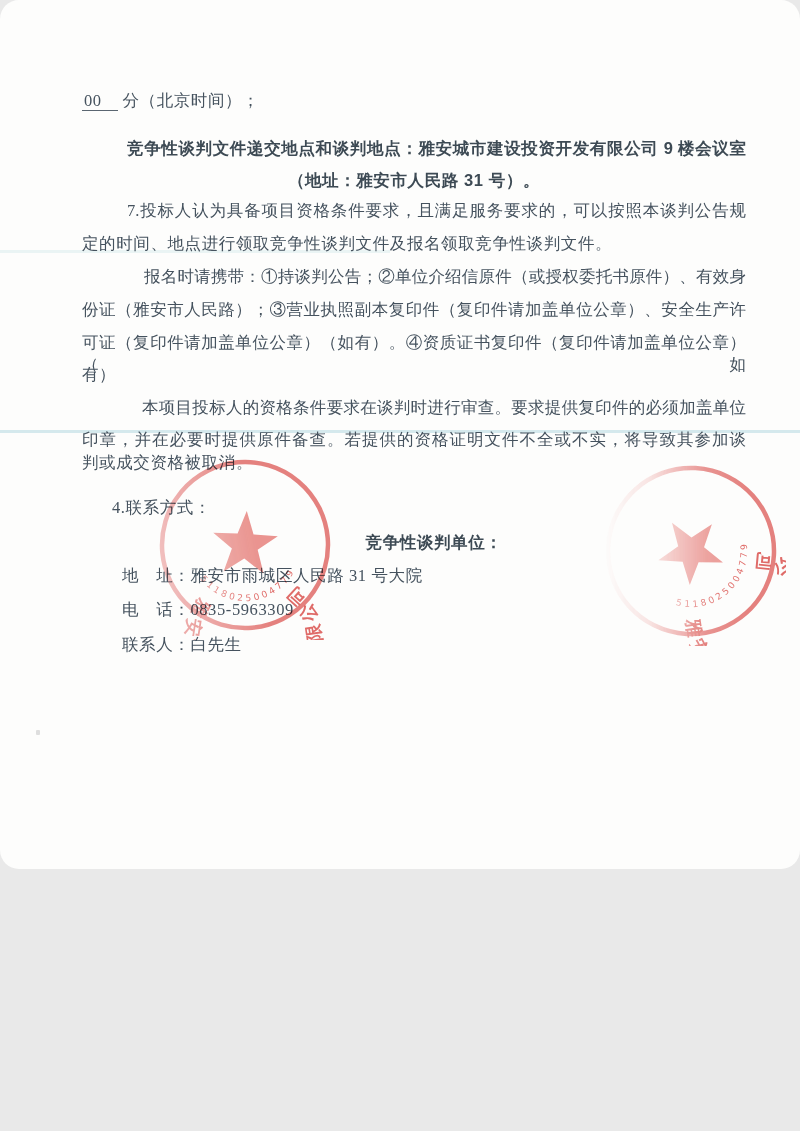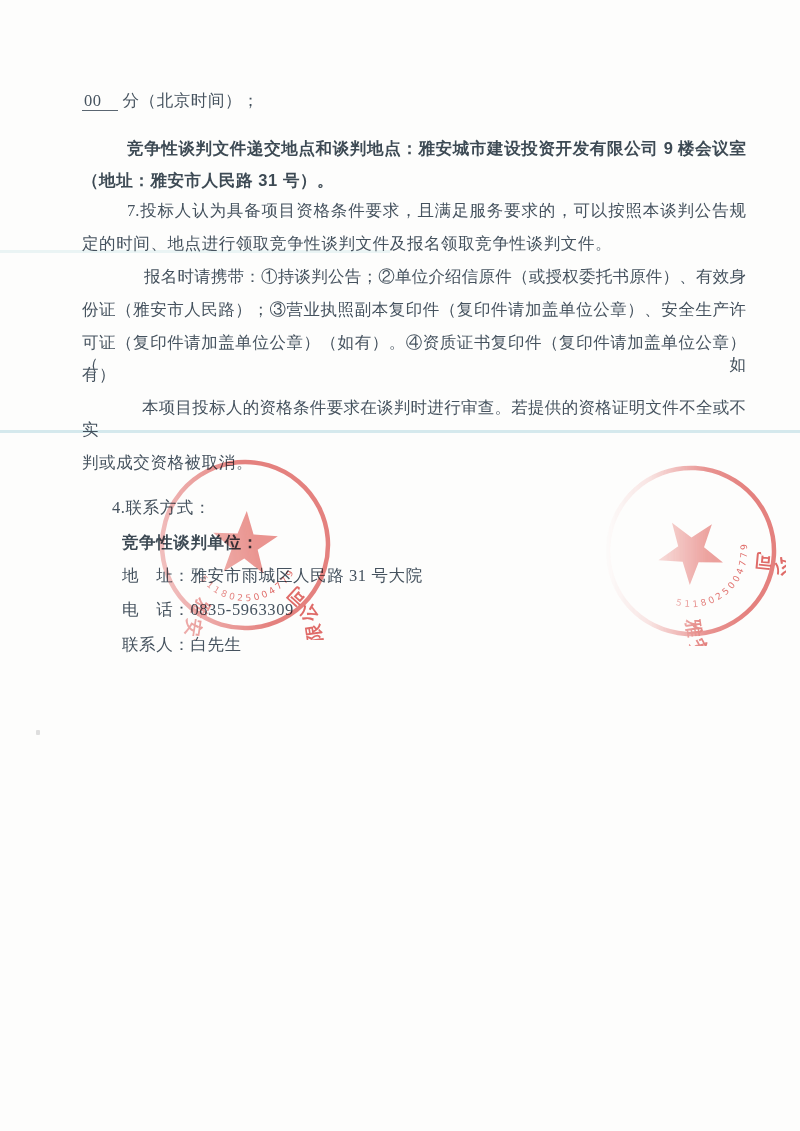--- a/index.html
+++ b/index.html
@@ -1,27 +1,28 @@
 <!DOCTYPE html>
 <html><head>
 <meta charset="utf-8">
 <style>
   html,body{margin:0;padding:0;background:#e9e9e9;}
   .page{
-    position:relative; width:800px; height:1131px; margin:0 auto;
+    position:relative; width:800px; height:869px; margin:0 auto;
     background:#fdfdfc; overflow:hidden;
     font-family:"Liberation Serif","DejaVu Serif",serif;
+    border-radius:19px;
   }
   .line{
     position:absolute; left:82px; width:664px;
     font-size:16.5px; line-height:22px; color:#45525e;
     letter-spacing:.6px; white-space:pre;
   }
   .fill{ white-space:normal; text-align:justify; text-align-last:justify; letter-spacing:0; }
-  .bold{ font-family:"Liberation Sans","DejaVu Sans",sans-serif; font-weight:700; color:#3d4a54; }
+  .bold{ font-family:"Liberation Sans","DejaVu Sans",sans-serif; font-weight:700; color:#3d4a54;text-align:center; }
   .u{ border-bottom:1.5px solid #5a6671; padding-right:16px; padding-left:2px; }
   .artifact-line{ position:absolute; height:3px; background:rgba(173,214,221,.5); }
   .speck{ position:absolute; left:36px; top:730px; width:4px; height:5px; background:#c4c4c4; opacity:.55; border-radius:1px;}
   .stamp{
     position:absolute; width:190px; height:190px;
     mix-blend-mode:multiply; opacity:.88; pointer-events:none;
   }
   #stamp-left{
     left:150px; top:450px;
     -webkit-mask-image:linear-gradient(80deg, rgba(0,0,0,.5) 12%, #000 55%);
@@ -48,21 +49,22 @@
   <div class="line bold" style="top:169px">（地址：雅安市人民路 31 号）。</div>
 
   <div class="line fill" style="top:200px;text-indent:45px">7.投标人认为具备项目资格条件要求，且满足服务要求的，可以按照本谈判公告规</div>
   <div class="line" style="top:233px">定的时间、地点进行领取竞争性谈判文件及报名领取竞争性谈判文件。</div>
 
   <div class="line fill" style="top:266px;text-indent:62px">报名时请携带：①持谈判公告；②单位介绍信原件（或授权委托书原件）、有效身</div>
   <div class="line fill" style="top:299px">份证（雅安市人民路）；③营业执照副本复印件（复印件请加盖单位公章）、安全生产许</div>
   <div class="line fill" style="top:332px">可证（复印件请加盖单位公章）（如有）。④资质证书复印件（复印件请加盖单位公章）（如</div>
   <div class="line" style="top:364px">有）</div>
 
-  <div class="line fill" style="top:397px;text-indent:60px">本项目投标人的资格条件要求在谈判时进行审查。若提供的资格证明文件不全或不实</div>
+  <div class="line fill" style="top:397px;text-indent:60px">本项目投标人的资格条件要求在谈判时进行审查。要求提供复印件的必须加盖单位</div>
+  <div class="line fill" style="top:429px">印章，并在必要时提供原件备查。若提供的资格证明文件不全或不实，将导致其参加谈</div>
   <div class="line" style="top:452px">判或成交资格被取消。</div>
 
   <div class="line" style="top:497px;text-indent:30px">4.联系方式：</div>
   <div class="line bold" style="top:531px;text-indent:40px">竞争性谈判单位：</div>
   <div class="line" style="top:565px;text-indent:40px">地　址：雅安市雨城区人民路 31 号大院</div>
   <div class="line" style="top:599px;text-indent:40px">电　话：0835-5963309</div>
   <div class="line" style="top:634px;text-indent:40px">联系人：白先生</div>
 
   <div class="stamp" id="stamp-left"><svg width="190" height="190" viewBox="-95 -95 190 190" xmlns="http://www.w3.org/2000/svg">
         <defs>

